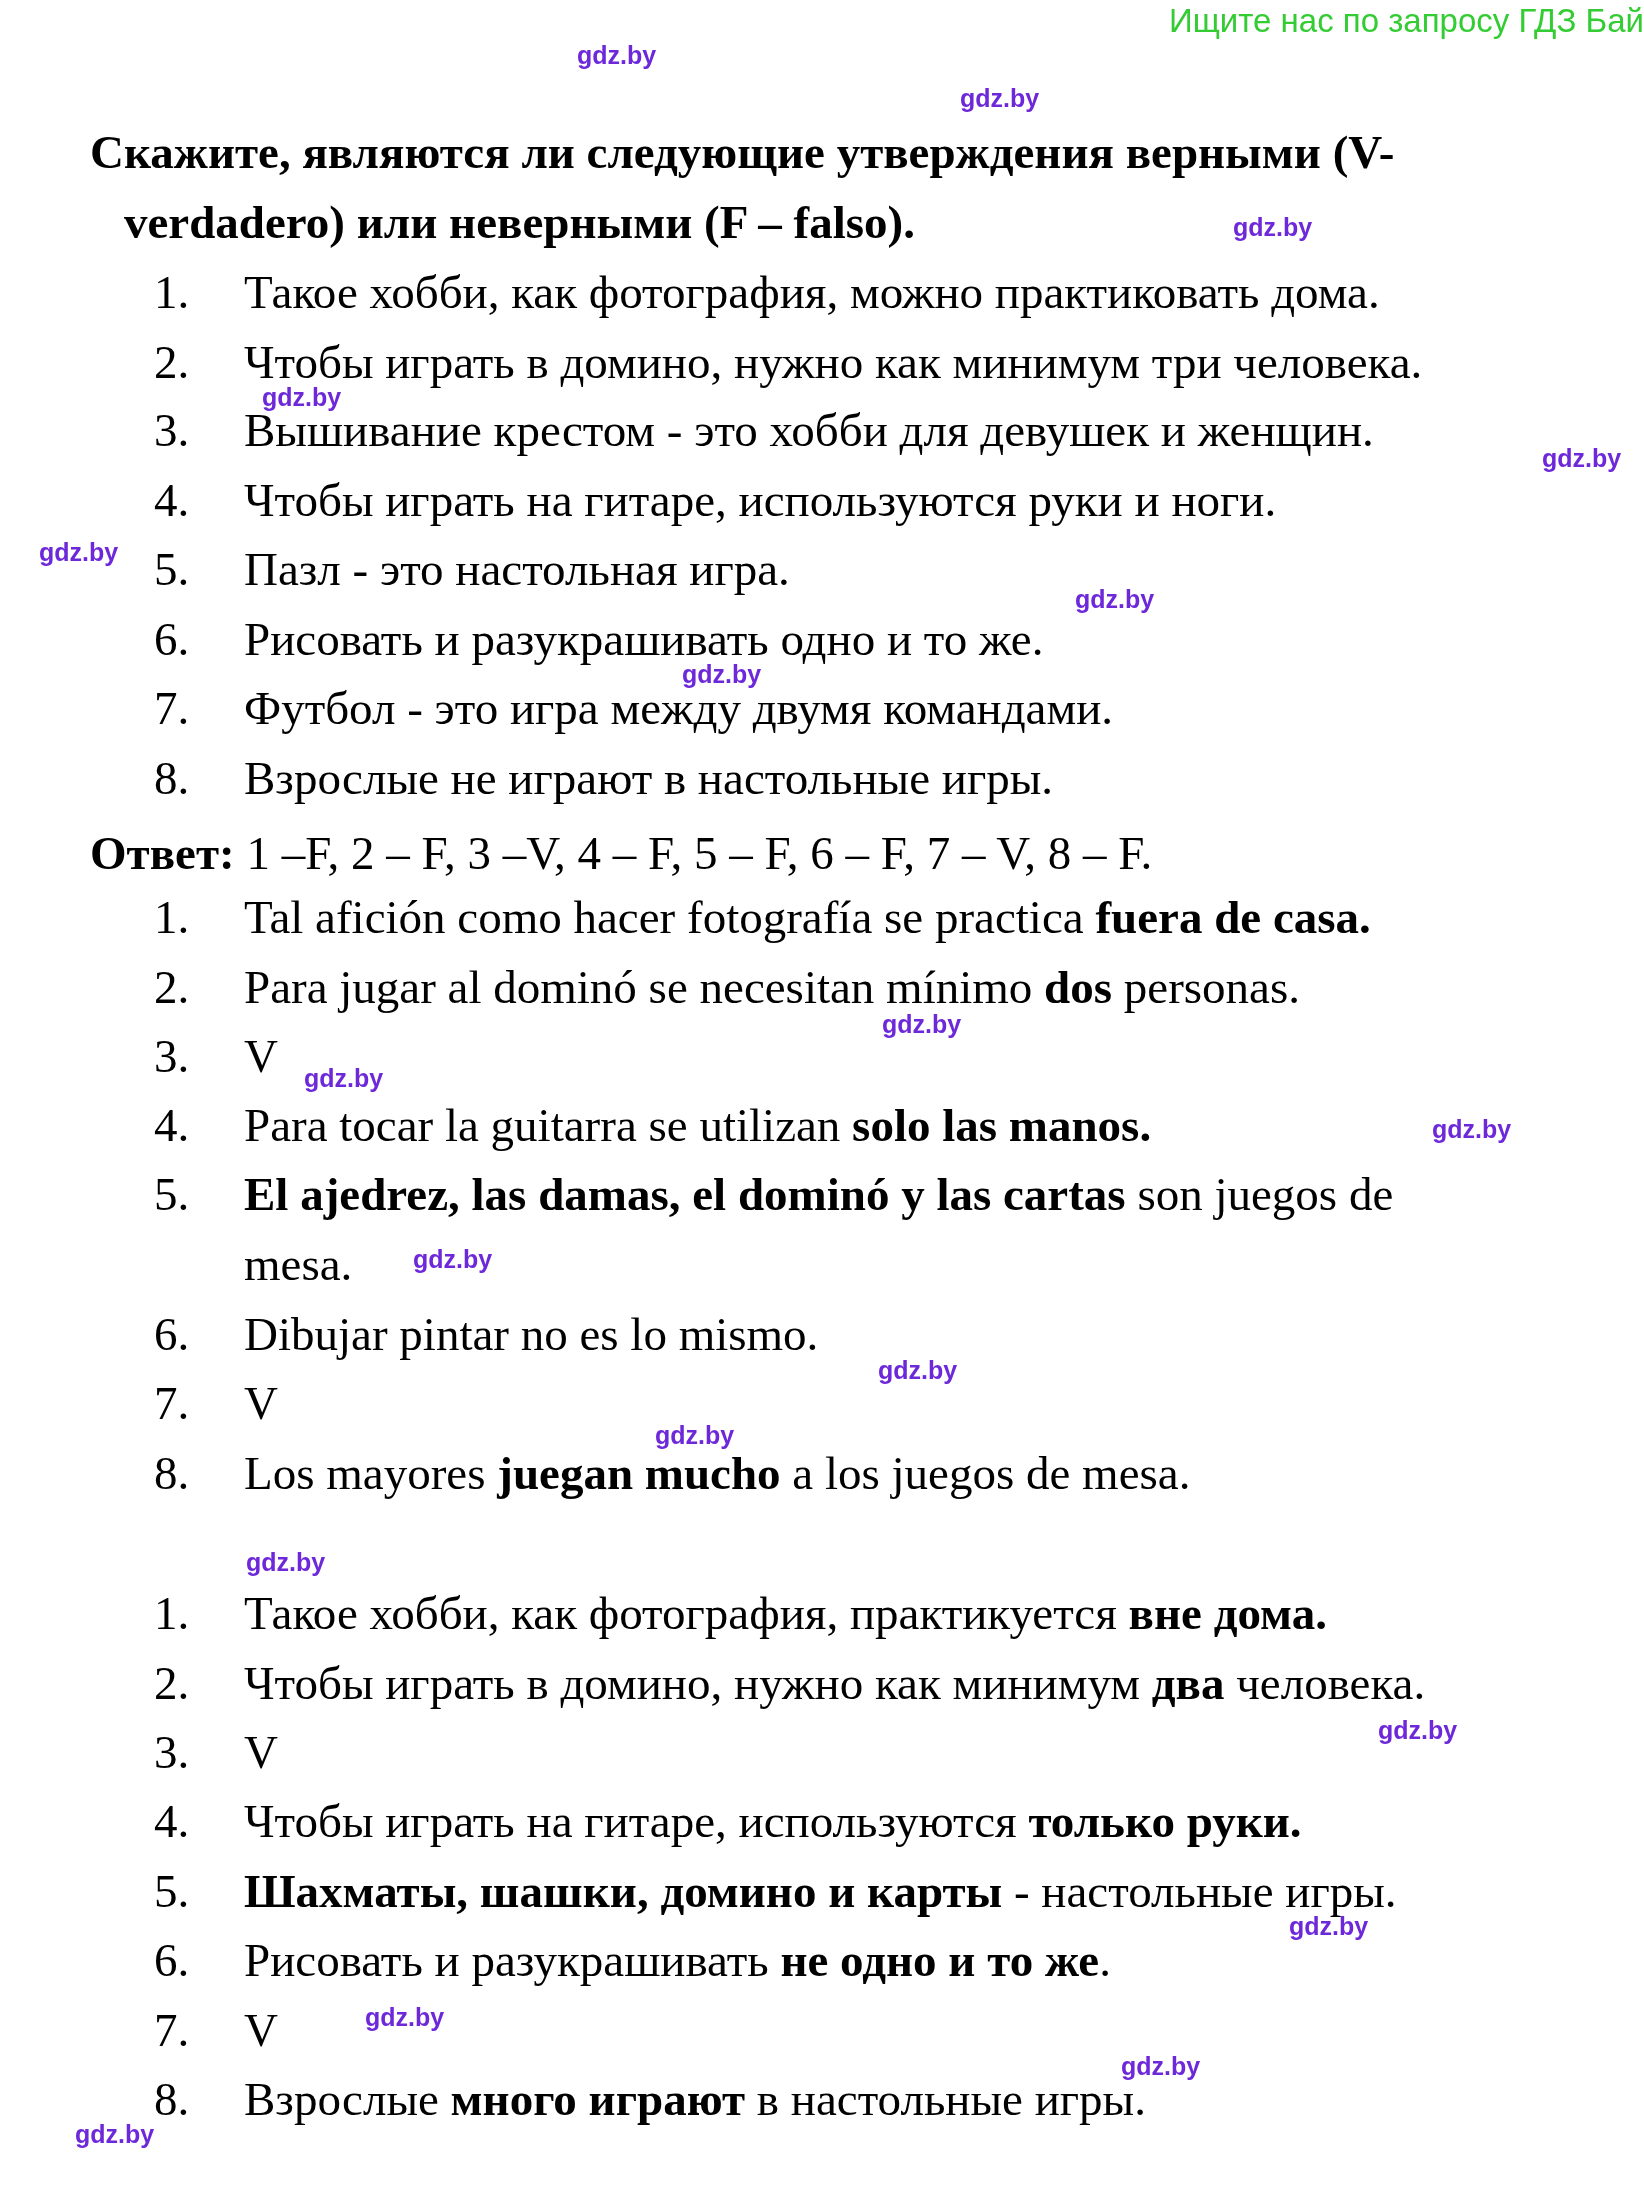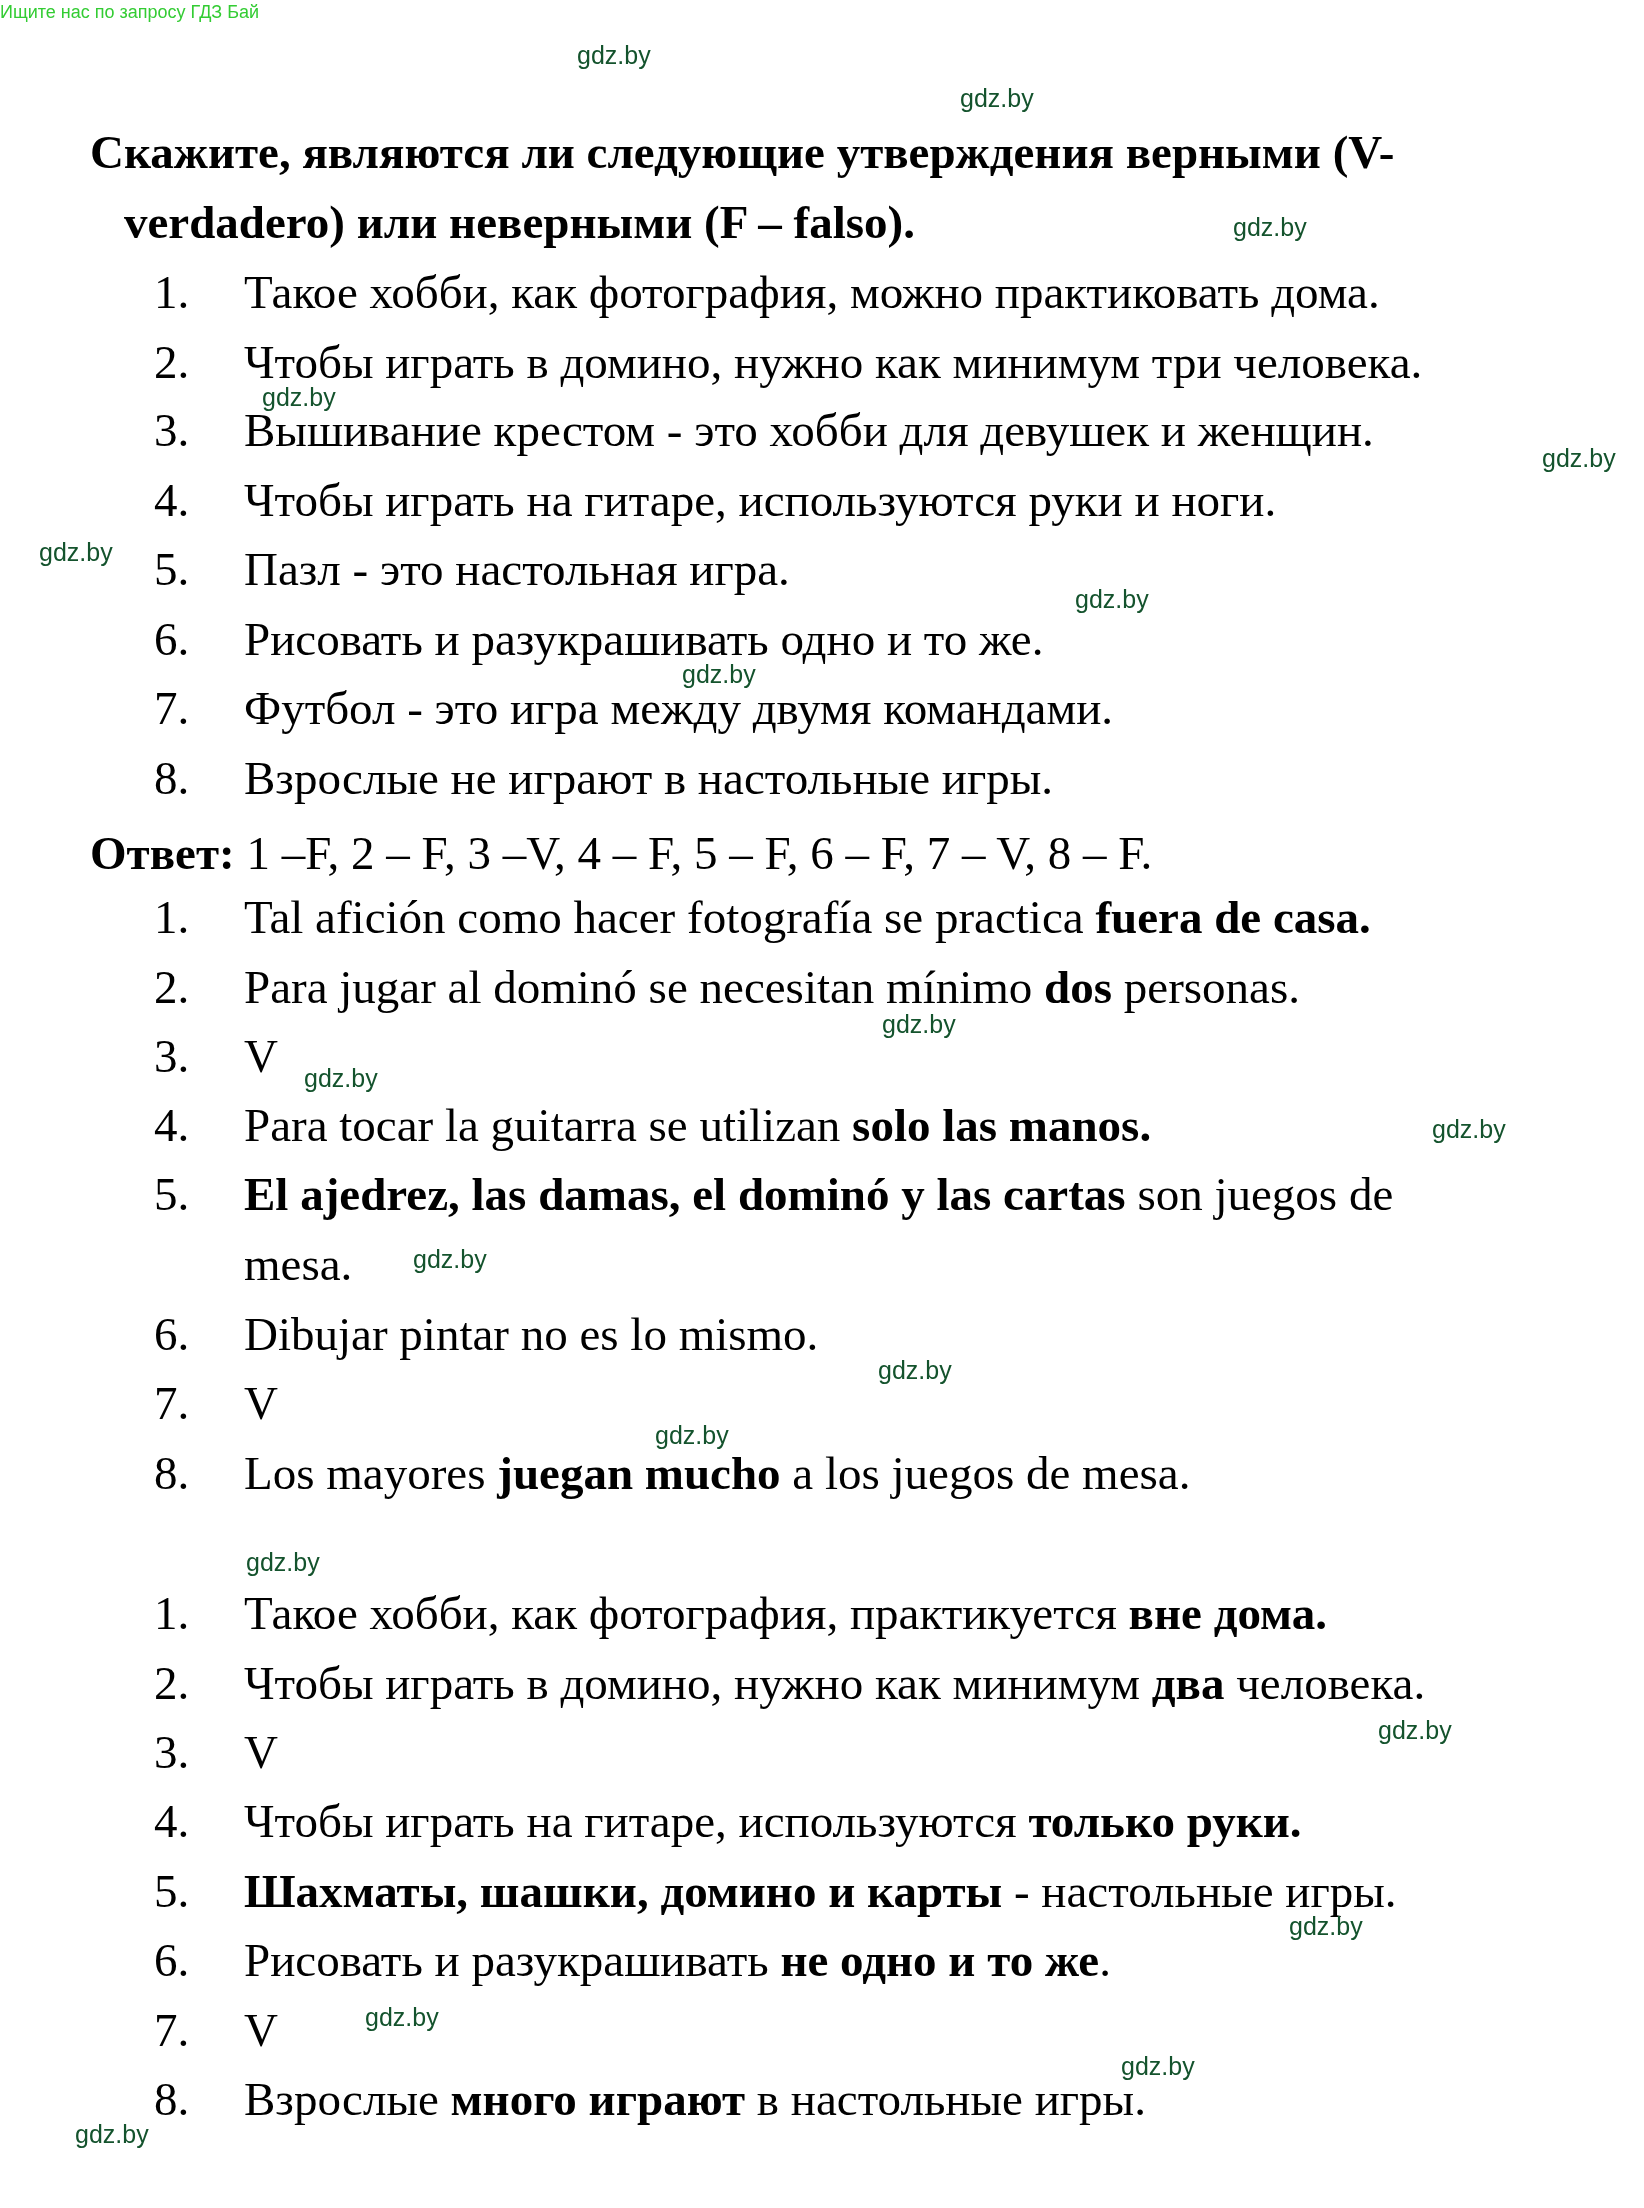--- a/index.html
+++ b/index.html
@@ -17,44 +17,45 @@
     white-space: nowrap;
     font-size: 47px;
     line-height: 1;
   }
   .num { position: absolute; left: 154px; }
   .txt { position: absolute; left: 228px; margin-left: 16px; }
   .b { font-weight: bold; text-align: center; }
   .header-search {
     position: absolute;
     top: 1.8px; left: 0; width: 1644px;
-    text-align: left;
+    text-align: right;
     font-family: "Liberation Sans", "DejaVu Sans", sans-serif;
-    font-size: 18px;
+    font-size: 33px;
     color: #2ecc40;
     color: #33cc33;
   }
   .title {
     position: absolute; left: 90px; top: 56px;
     font-size: 50px; font-weight: bold;
   }
   .instr {
     position: absolute; left: 90px;
     font-size: 47px; font-weight: bold; white-space: nowrap;
   }
   .answer {
     position: absolute; left: 90px; top: 826px;
     font-size: 47px; white-space: nowrap;
   }
   .wm {
     position: absolute;
     font-family: "Liberation Sans", "DejaVu Sans", sans-serif;
     font-size: 25px;
-    color: #14532d;
+    color: #6d28d9;
     white-space: nowrap;
+    font-weight: bold;
   }
   .footer {
     position: absolute; top: 2166px; left: 0; width: 1644px;
     text-align: center;
     font-family: "Liberation Sans", "DejaVu Sans", sans-serif;
     font-size: 27px;
     color: #4b0082;
   }
 </style>
 </head>

